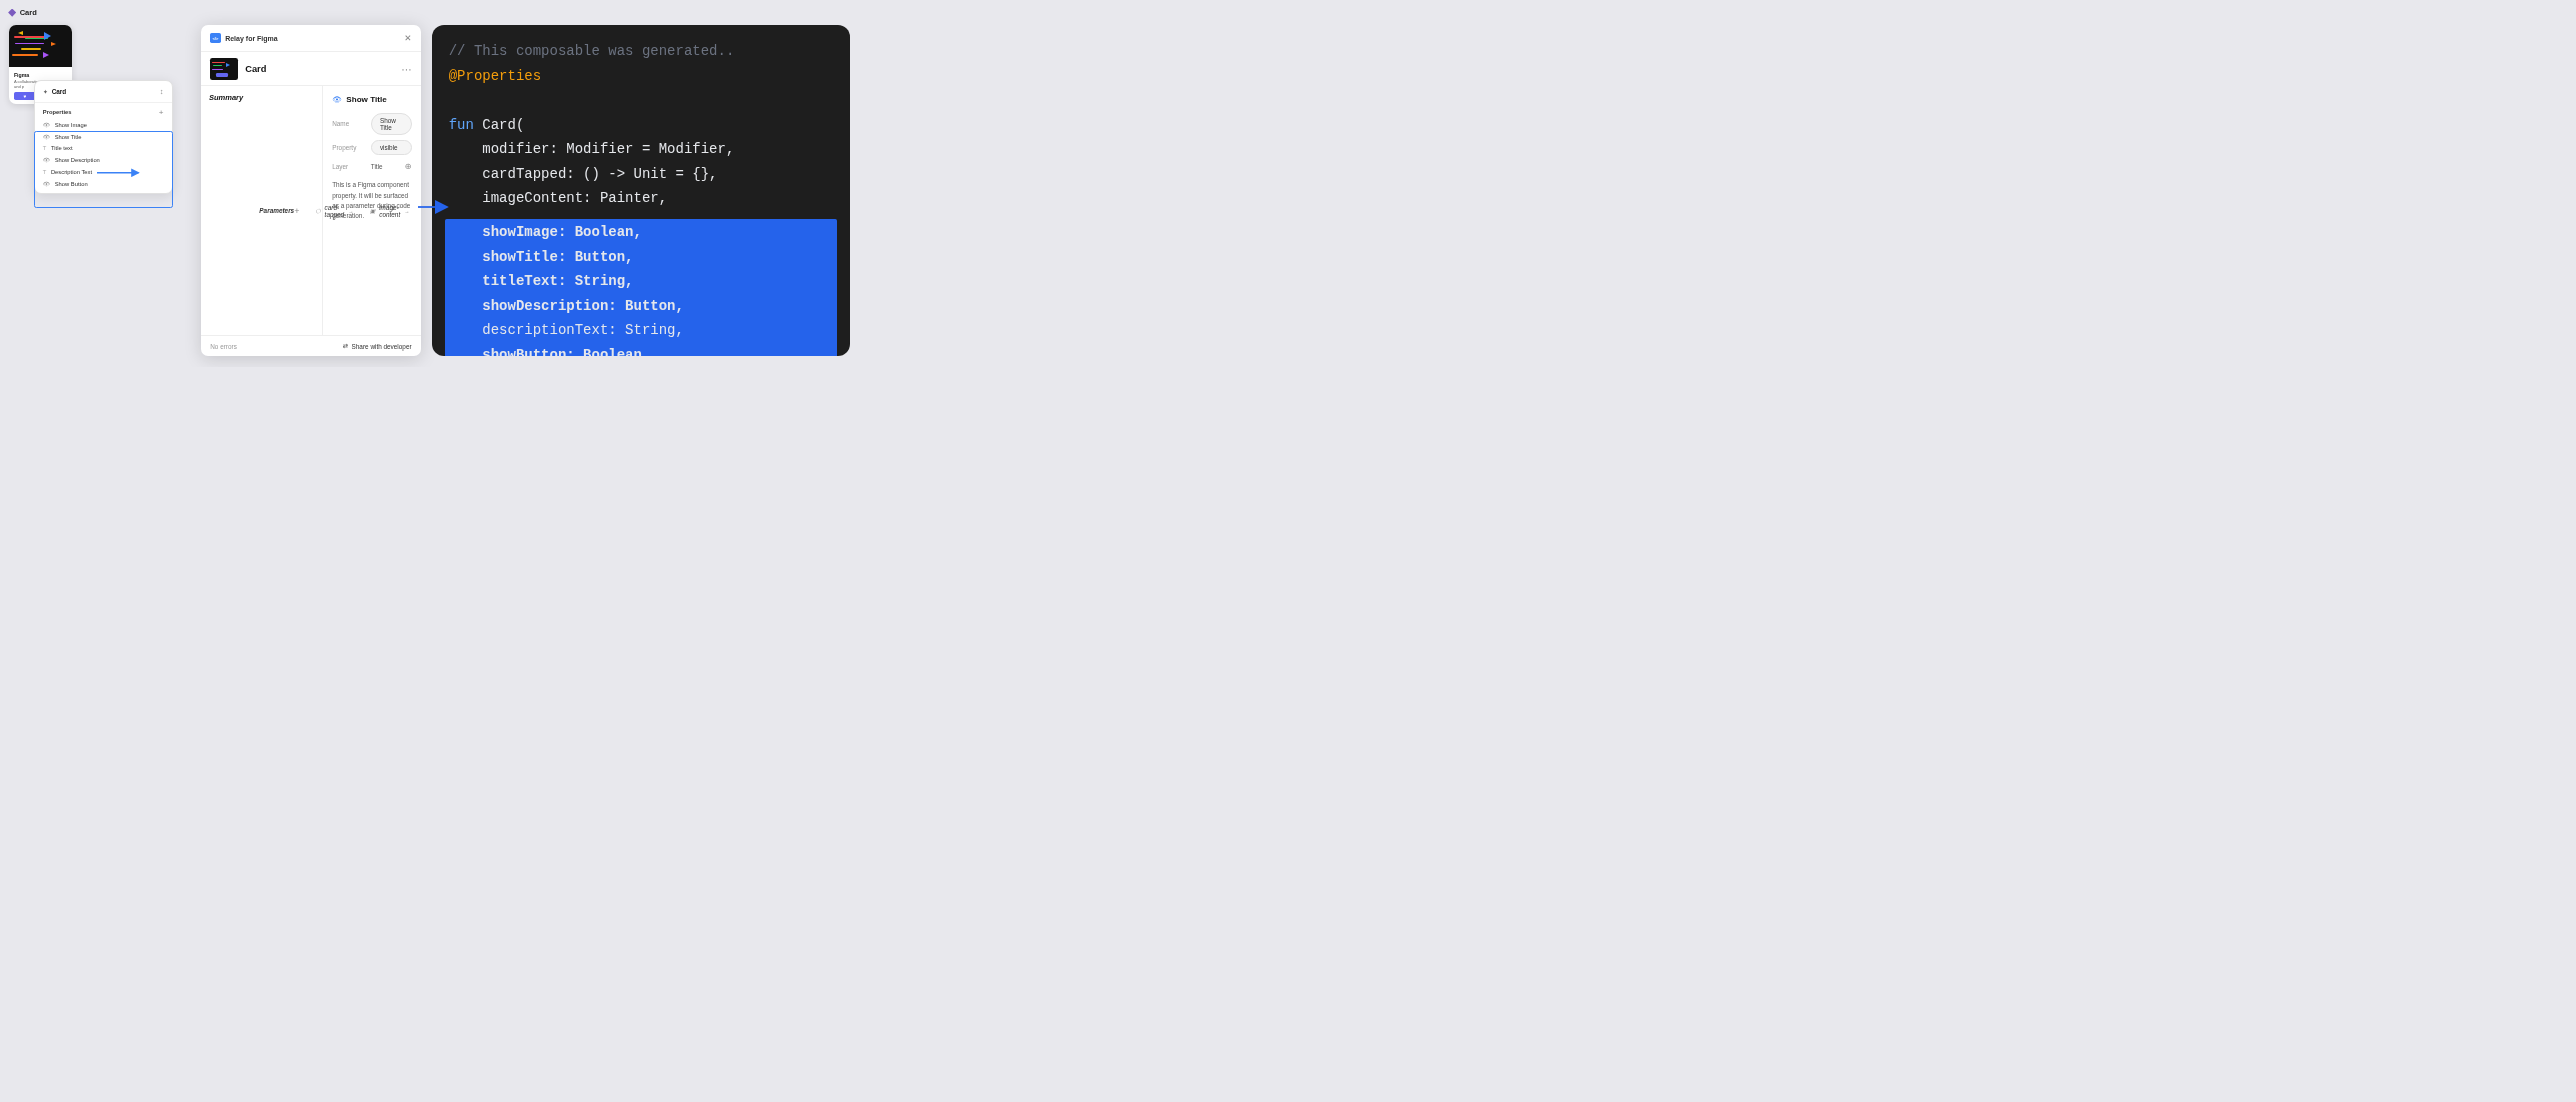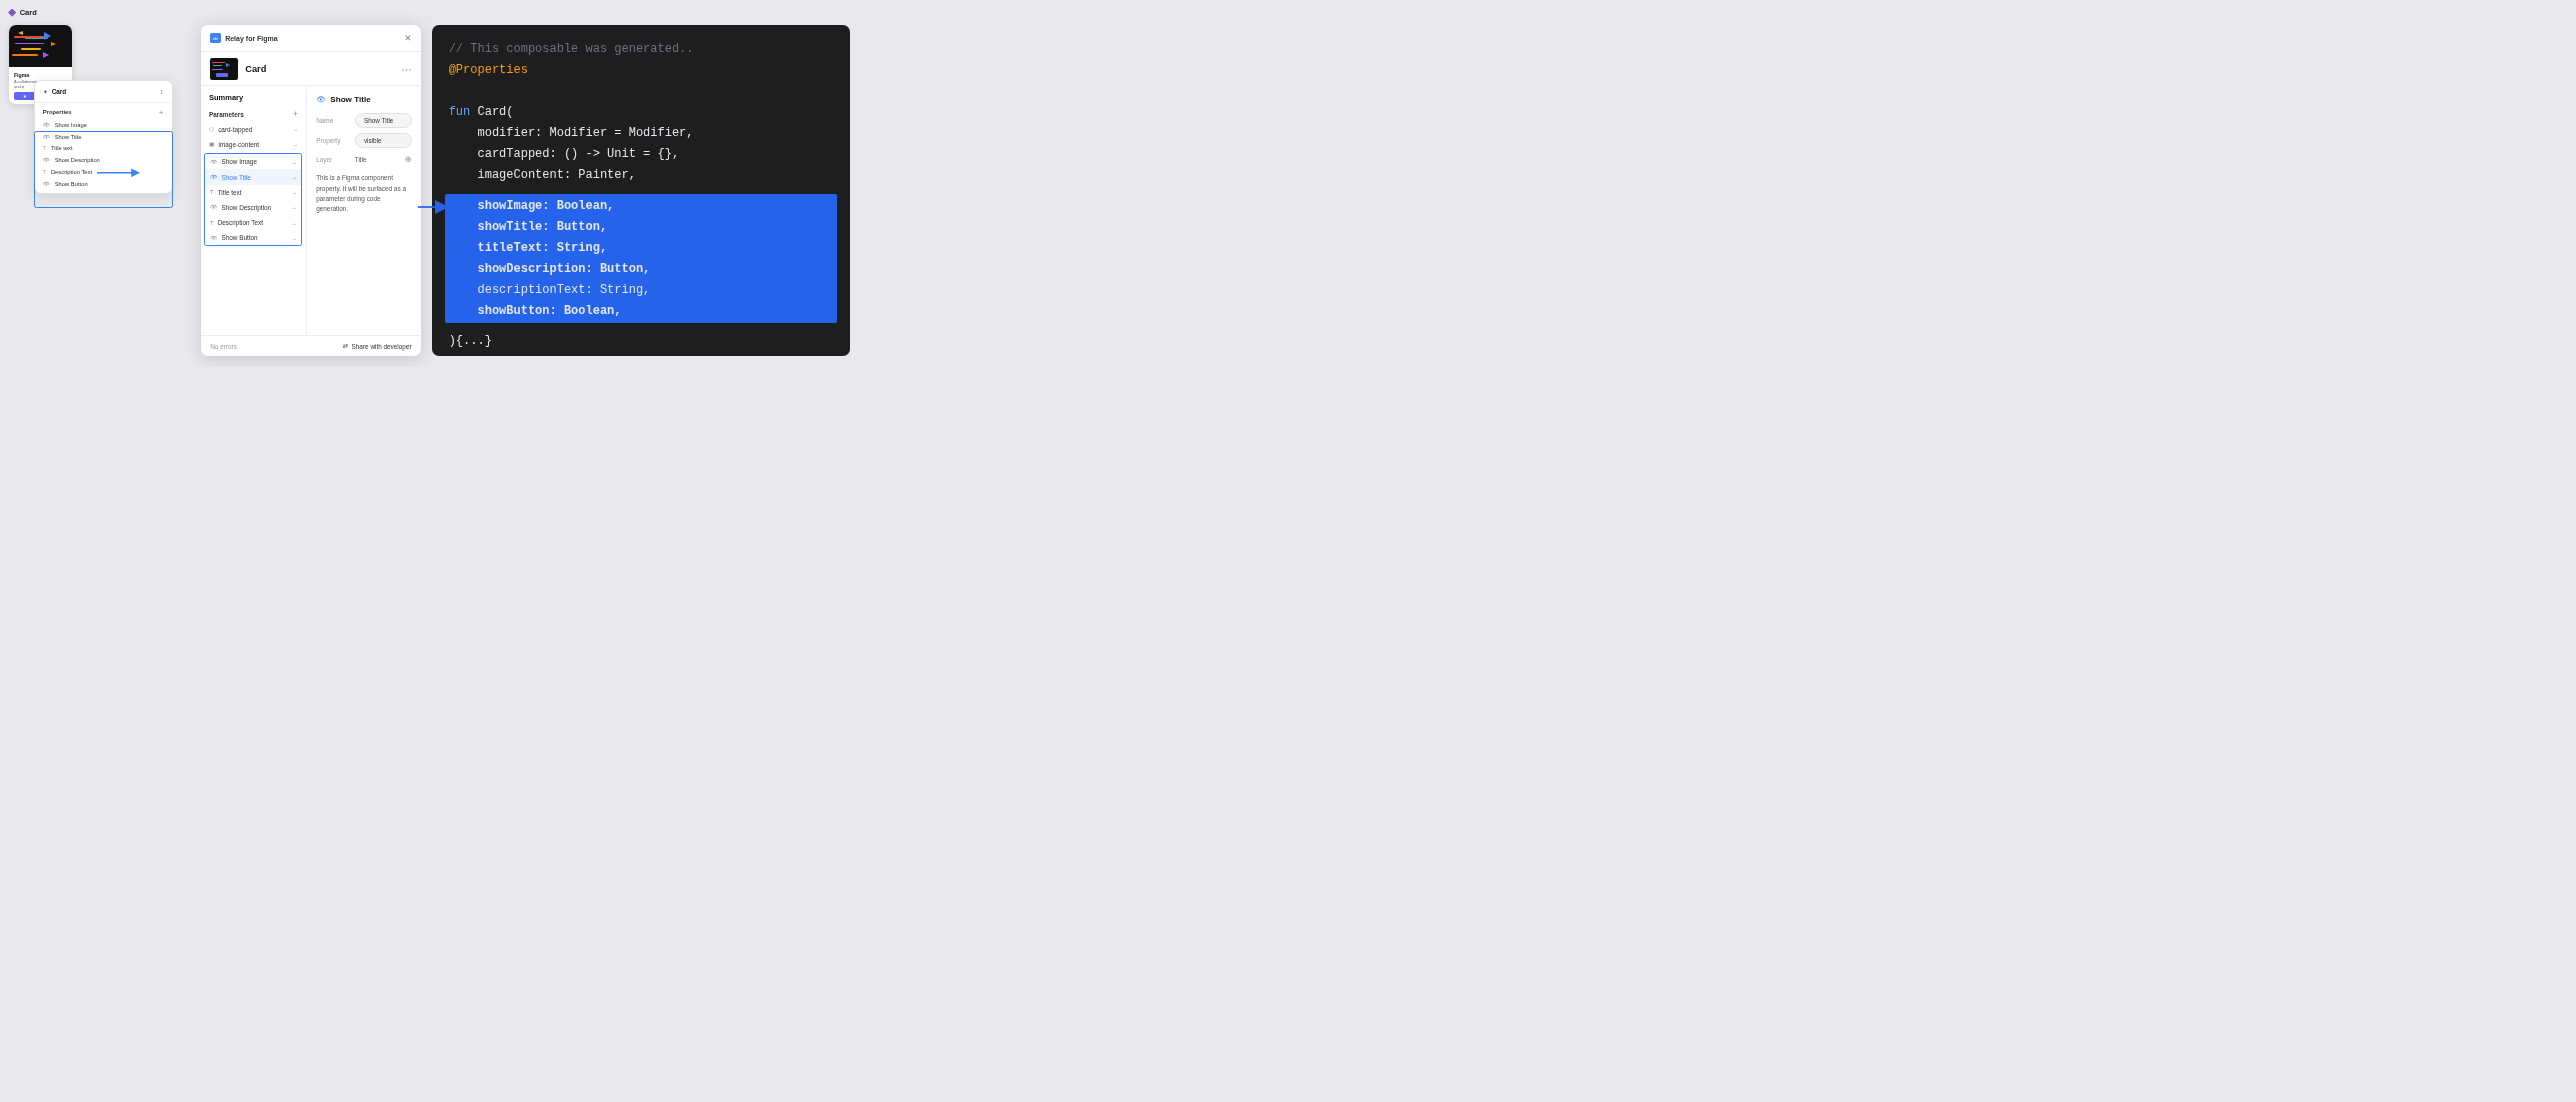--- a/index.html
+++ b/index.html
@@ -125,21 +125,21 @@
           <div style="position:absolute;top:11.6px;left:1.7px;width:11.6px;height:0.9px;background:#a855f7;border-radius:0.6px;"></div>
           <div style="position:absolute;top:5.8px;left:16.2px;width:0;height:0;border-top:2.3px solid transparent;border-bottom:2.3px solid transparent;border-left:4.1px solid #3b82f6;"></div>
           <div style="position:absolute;bottom:2.9px;left:5.8px;background:#6366f1;border-radius:1.2px;width:11.6px;height:4.1px;"></div>
         </div>
         <span style="font-size:9.3px;font-weight:600;color:#111;flex:1;">Card</span>
         <span style="font-size:10.4px;color:#888;cursor:pointer;">⋯</span>
       </div>
 
       <div style="display:flex;flex:1;overflow:hidden;">
 
-        <div style="width:106px;border-right:0.6px solid #eee;flex-shrink:0;display:flex;flex-direction:column;">
+        <div style="width:122px;border-right:0.6px solid #eee;flex-shrink:0;display:flex;flex-direction:row;font-style:italic;">
           <div style="font-size:7.5px;font-weight:600;color:#111;padding:7px 8.1px 4.6px;">Summary</div>
           <div style="display:flex;align-items:center;justify-content:space-between;padding:2.3px 8.1px;">
             <span style="font-size:6.4px;font-weight:600;color:#333;">Parameters</span>
             <span style="font-size:8.7px;color:#888;cursor:pointer;">+</span>
           </div>
 
           <div style="display:flex;align-items:center;gap:4.1px;padding:4.1px 8.1px;font-size:6.4px;color:#333;cursor:pointer;">
             <span style="font-size:5.8px;color:#888;">⬡</span>
             <span>card-tapped</span>
             <span style="margin-left:auto;color:#888;font-size:5.2px;">→</span>
@@ -232,21 +232,21 @@
         <defs>
           <marker id="bah" markerWidth="8" markerHeight="8" refX="6" refY="4" orient="auto">
             <path d="M0,0 L8,4 L0,8 Z" fill="#2563eb"></path>
           </marker>
         </defs>
         <line x1="0" y1="12" x2="47" y2="12" stroke="#2563eb" stroke-width="3" marker-end="url(#bah)"></line>
       </svg>
     </div>
   </div>
 
-  <div style="background:#1e1e1e;border-radius:7px;flex:1;height:331px;overflow:hidden;font-family:'Courier New','Consolas',monospace;font-size:12px;line-height:1.75;padding:14px 16.2px;">
+  <div style="background:#1e1e1e;border-radius:12px;flex:1;height:331px;overflow:hidden;font-family:'Courier New','Consolas',monospace;font-size:14px;line-height:1.75;padding:14px 16.2px;">
 
     <div style="color:#6b7280;white-space:pre;">// This composable was generated..</div>
     <div style="color:#f59e0b;white-space:pre;">@Properties</div>
     <div style="white-space:pre;">
 <span style="color:#60a5fa;">fun </span><span style="color:#e5e7eb;">Card(</span></div>
     <div style="color:#e5e7eb;white-space:pre;">    modifier: Modifier = Modifier,</div>
     <div style="color:#e5e7eb;white-space:pre;">    cardTapped: () -&gt; Unit = {},</div>
     <div style="color:#e5e7eb;white-space:pre;">    imageContent: Painter,</div>
 
     <div style="background:#2563eb;border-radius:1.7px;padding:1.2px 3.5px;margin:8px -3.5px;">

